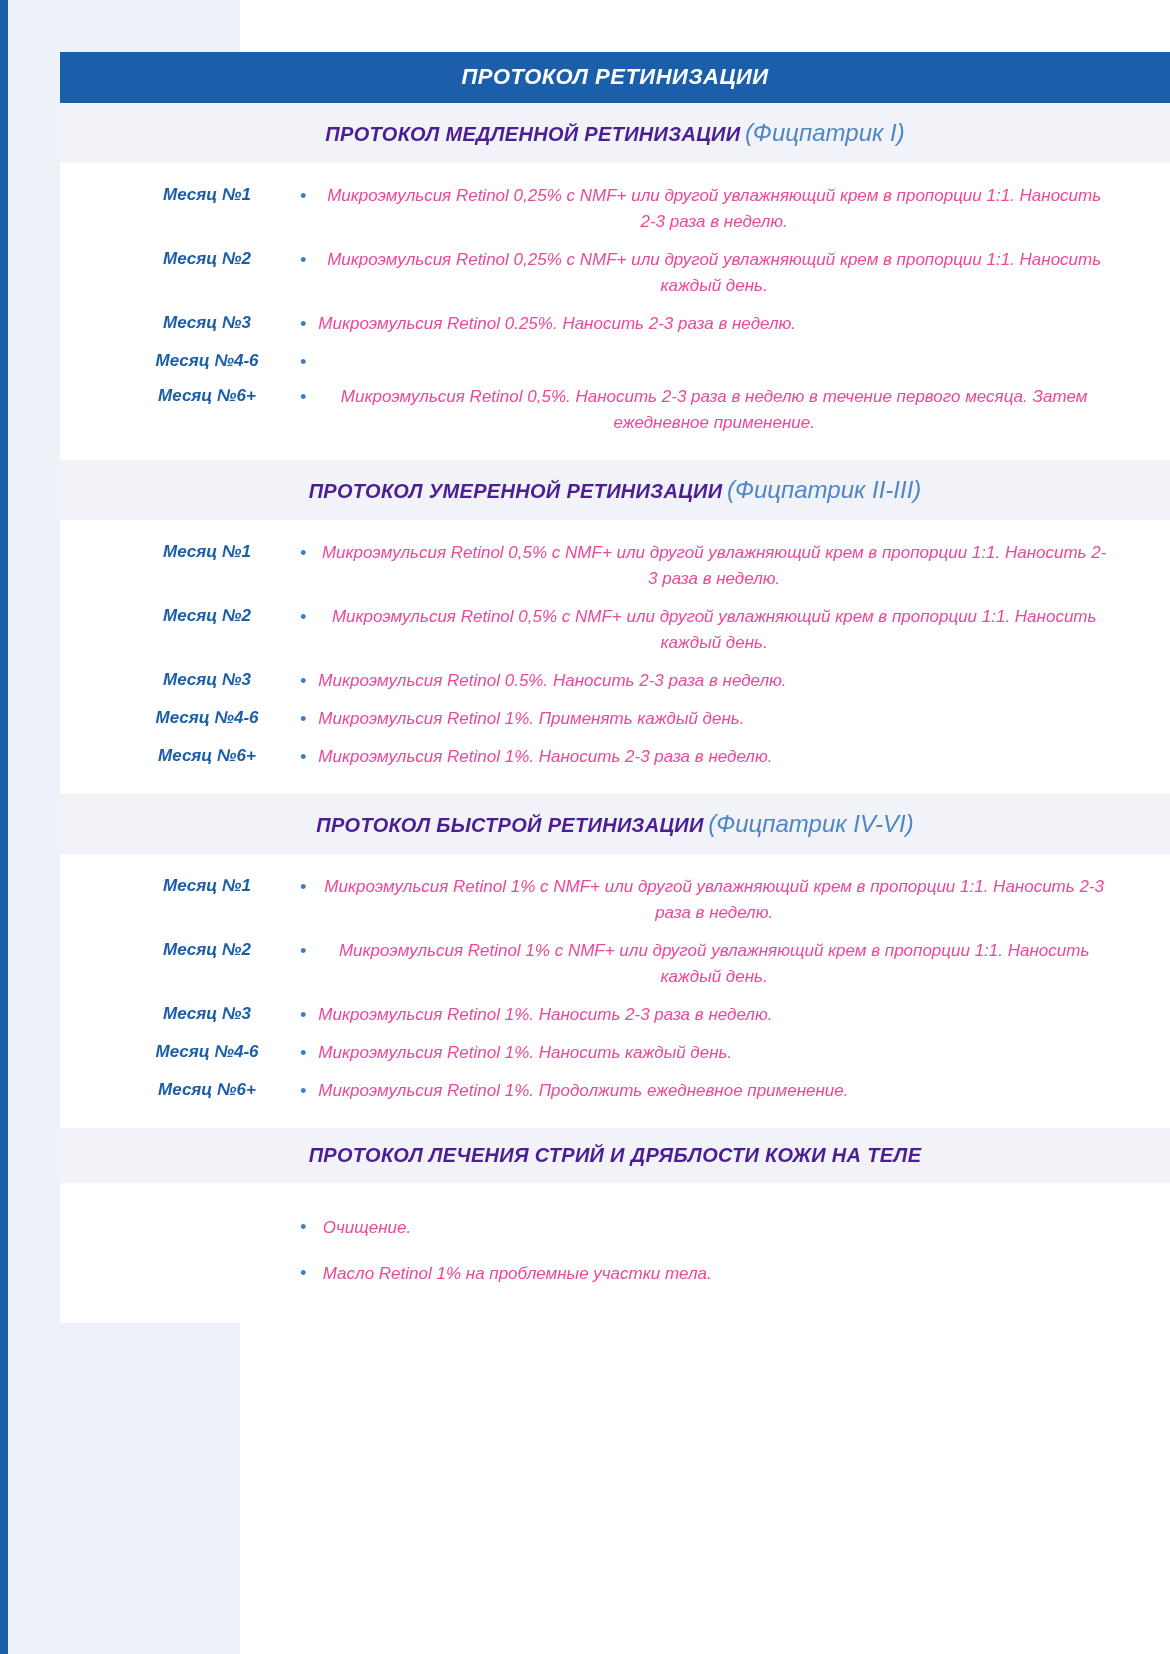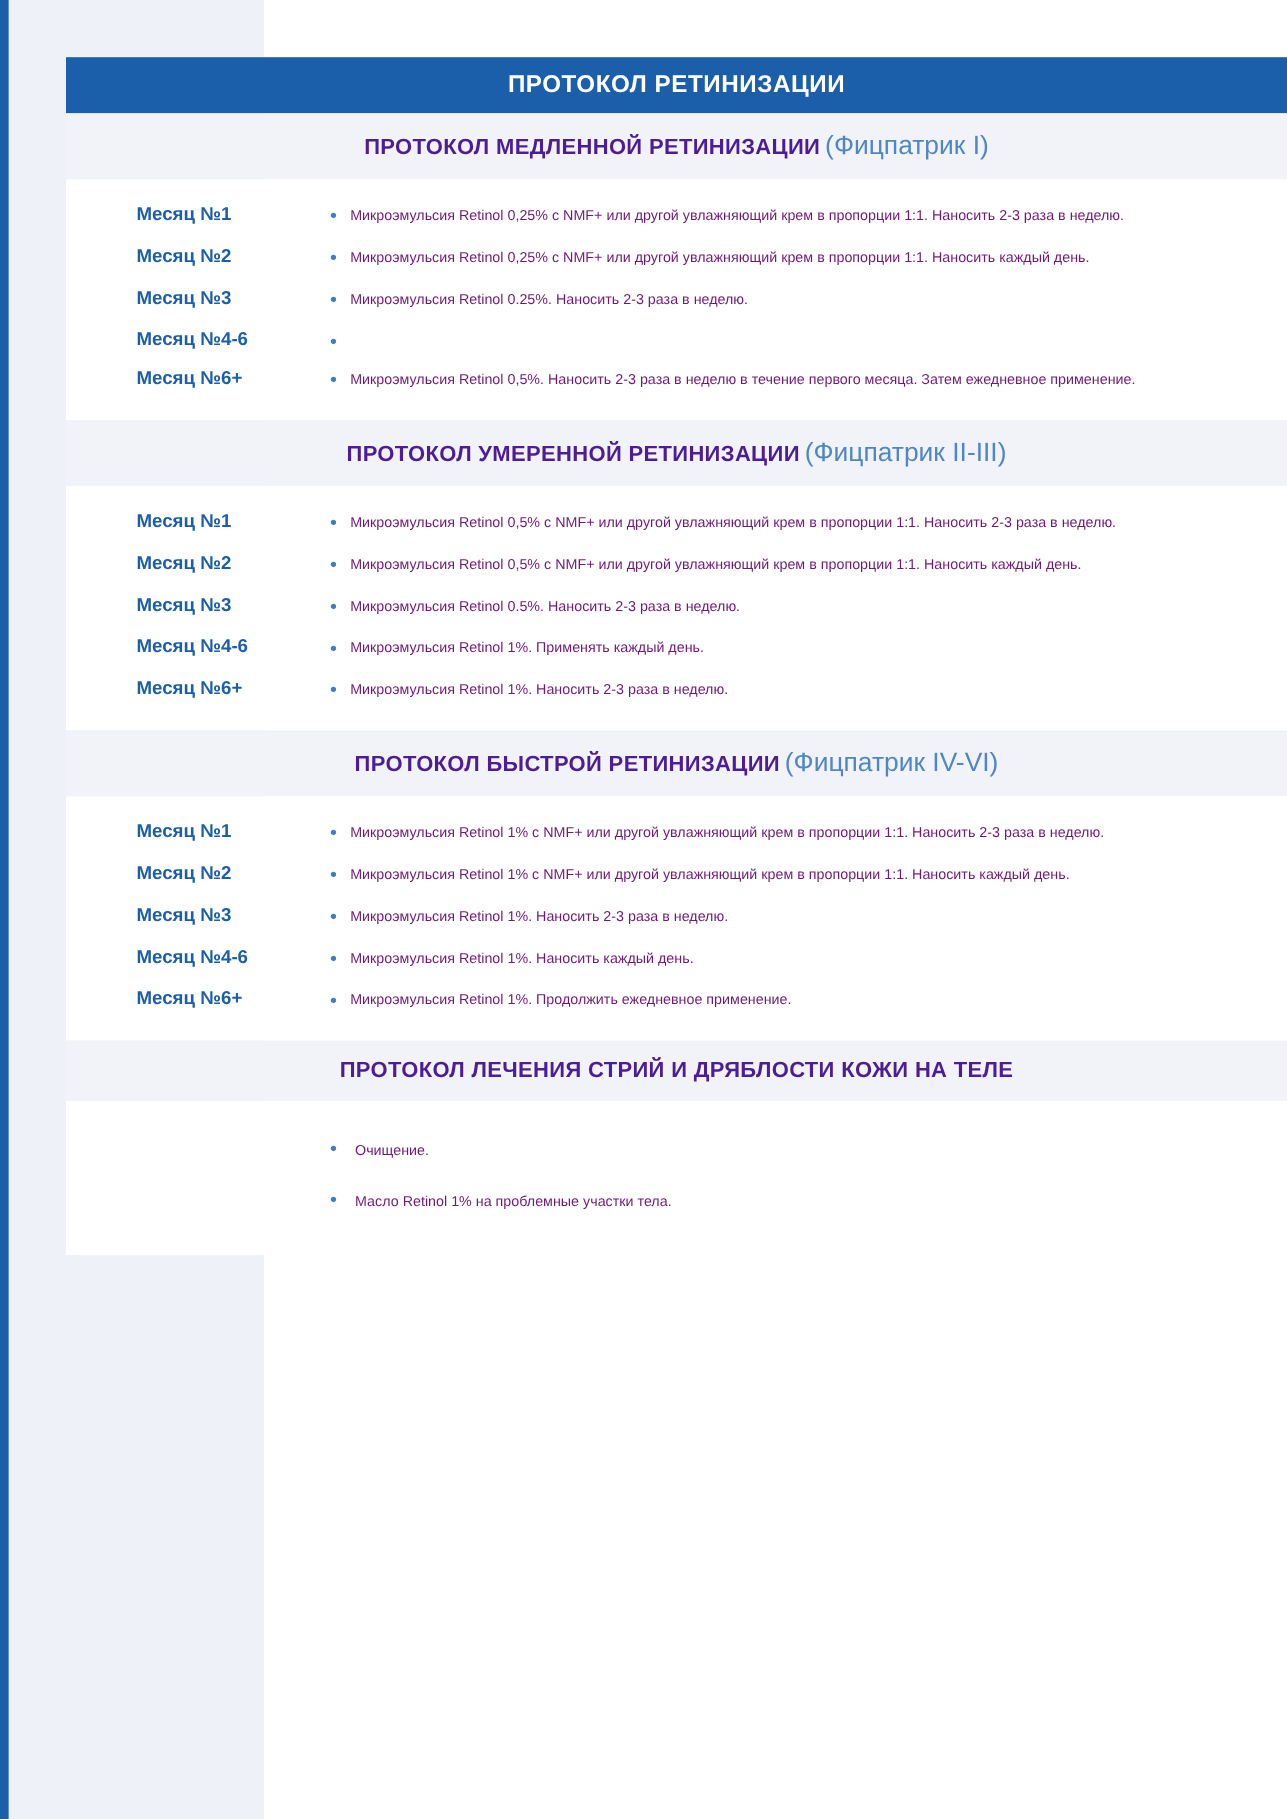--- a/index.html
+++ b/index.html
@@ -78,20 +78,21 @@
     font-size: 24px;
     font-weight: normal;
   }
 
   
   .block-body {
     width: 1110px;
     box-sizing: border-box;
     padding: 14px 0 18px 0;
     background: #ffffff;
+    text-align: center;
   }
   .row {
     display: flex;
     align-items: flex-start;
     padding: 6px 0 6px 0;
   }
   .row .month {
     width: 240px;
     min-width: 240px;
     box-sizing: border-box;
@@ -111,22 +112,22 @@
   }
   .bullet {
     color: #3f7fc1;
     font-size: 18px;
     line-height: 20px;
     margin-right: 12px;
     margin-top: 3px;
     flex: 0 0 auto;
   }
   .desc-text {
-    color: #701a75;
-    font-size: 13px;
+    color: #ec4899;
+    font-size: 17px;
     line-height: 26px;
     max-width: 800px;
   }
 
   
   .plain-body {
     width: 1110px;
     box-sizing: border-box;
     background: #ffffff;
     padding: 22px 0 26px 0;
@@ -136,21 +137,21 @@
     align-items: center;
     padding: 10px 0;
   }
   .plain-row .spacer {
     width: 240px;
     min-width: 240px;
   }
 
   
   .left-strip-pale, .left-strip-outer { z-index: 0; }
-  .page { z-index: 2; }
+  .page { z-index: 2; font-style: italic; }
 </style>
 </head>
 <body>
 
 <div class="left-strip-outer"></div>
 <div class="left-strip-pale"></div>
 
 <div class="page">
   <div class="content" style="left:60px;">
 

